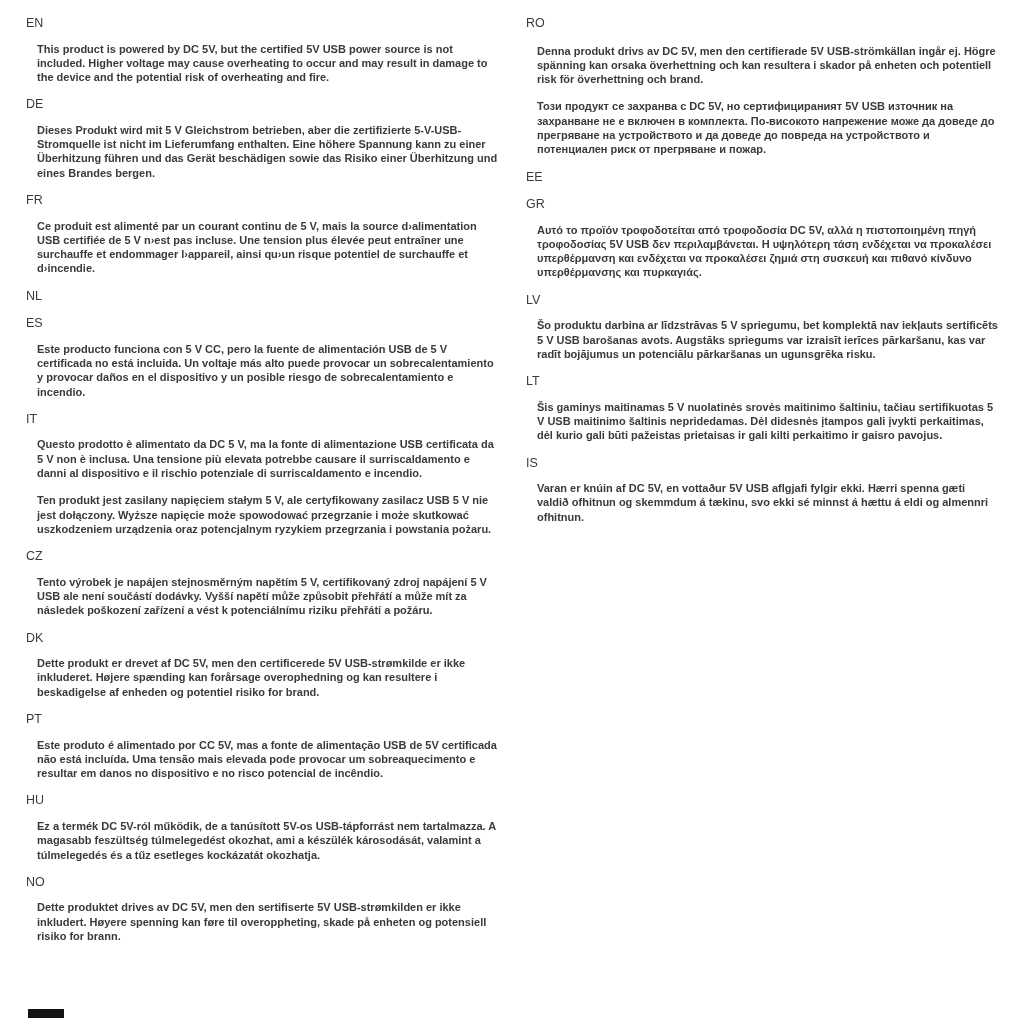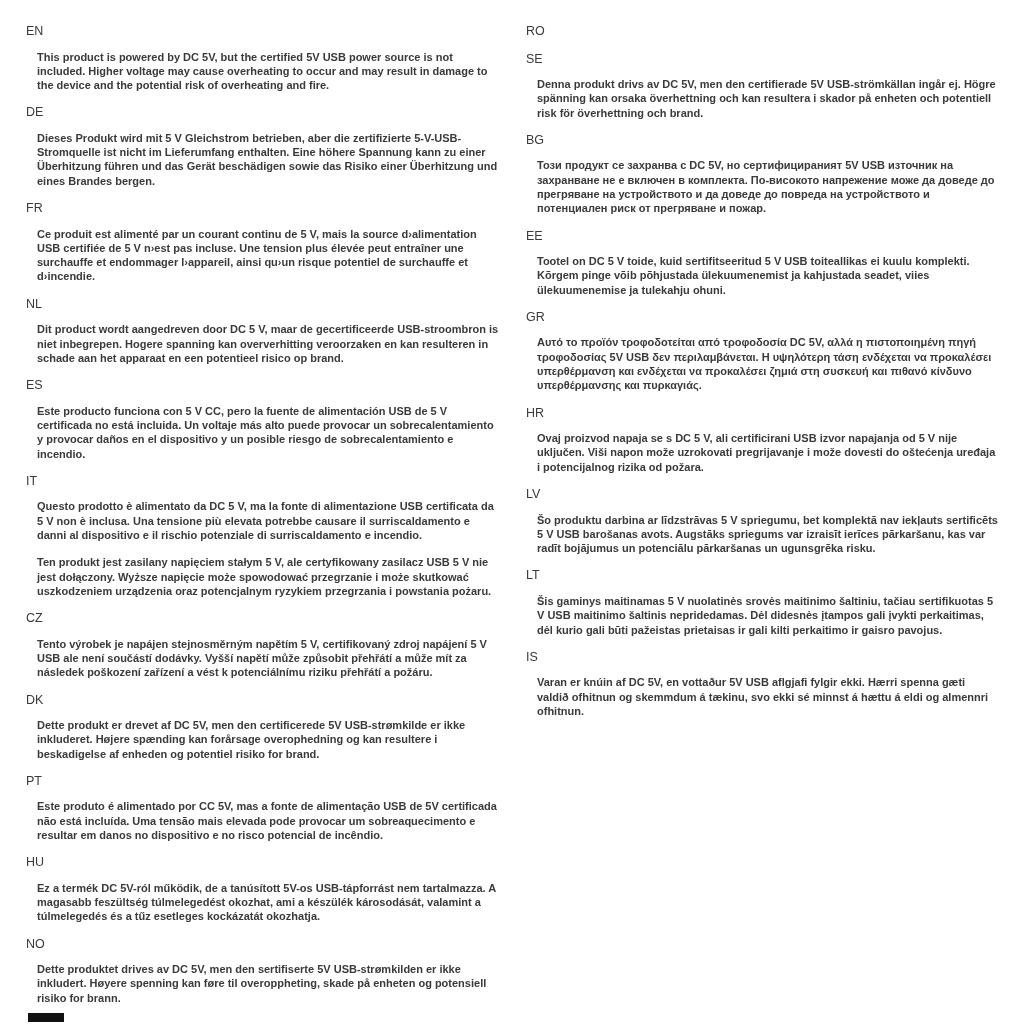--- a/index.html
+++ b/index.html
@@ -24,21 +24,21 @@
   .col {
     flex: 1;
     min-width: 0;
   }
   .section {
     margin-bottom: 13px;
   }
   .lang-code {
     font-size: 12.5px;
     line-height: 14.5px;
-    margin: 12px 0 1px 0;
+    margin: 4px 0 1px 0;
   }
   .lang-text {
     font-size: 11px;
     line-height: 14.3px;
     margin: 11px;
     font-weight: bold;
   }
   .page-mark {
     position: absolute;
     left: 28px;
@@ -61,21 +61,20 @@
     <div class="section">
       <p class="lang-code">DE</p>
       <p class="lang-text">Dieses Produkt wird mit 5 V Gleichstrom betrieben, aber die zertifizierte 5-V-USB-Stromquelle ist nicht im Lieferumfang enthalten. Eine höhere Spannung kann zu einer Überhitzung führen und das Gerät beschädigen sowie das Risiko einer Überhitzung und eines Brandes bergen.</p>
     </div>
     <div class="section">
       <p class="lang-code">FR</p>
       <p class="lang-text">Ce produit est alimenté par un courant continu de 5 V, mais la source d›alimentation USB certifiée de 5 V n›est pas incluse. Une tension plus élevée peut entraîner une surchauffe et endommager l›appareil, ainsi qu›un risque potentiel de surchauffe et d›incendie.</p>
     </div>
     <div class="section">
       <p class="lang-code">NL</p>
-      <p class="lang-text">Dit product wordt aangedreven door DC 5 V, maar de gecertificeerde USB-stroombron is niet inbegrepen. Hogere spanning kan oververhitting veroorzaken en kan resulteren in schade aan het apparaat en een potentieel risico op brand.</p>
     </div>
     <div class="section">
       <p class="lang-code">ES</p>
       <p class="lang-text">Este producto funciona con 5 V CC, pero la fuente de alimentación USB de 5 V certificada no está incluida. Un voltaje más alto puede provocar un sobrecalentamiento y provocar daños en el dispositivo y un posible riesgo de sobrecalentamiento e incendio.</p>
     </div>
     <div class="section">
       <p class="lang-code">IT</p>
       <p class="lang-text">Questo prodotto è alimentato da DC 5 V, ma la fonte di alimentazione USB certificata da 5 V non è inclusa. Una tensione più elevata potrebbe causare il surriscaldamento e danni al dispositivo e il rischio potenziale di surriscaldamento e incendio.</p>
     </div>
     <div class="section">
@@ -101,38 +100,31 @@
       <p class="lang-code">NO</p>
       <p class="lang-text">Dette produktet drives av DC 5V, men den sertifiserte 5V USB-strømkilden er ikke inkludert. Høyere spenning kan føre til overoppheting, skade på enheten og potensiell risiko for brann.</p>
     </div>
   </div>
 
   <div class="col">
     <div class="section">
       <p class="lang-code">RO</p>
     </div>
     <div class="section">
-      <p class="lang-code">SE</p>
       <p class="lang-text">Denna produkt drivs av DC 5V, men den certifierade 5V USB-strömkällan ingår ej. Högre spänning kan orsaka överhettning och kan resultera i skador på enheten och potentiell risk för överhettning och brand.</p>
     </div>
     <div class="section">
-      <p class="lang-code">BG</p>
       <p class="lang-text">Този продукт се захранва с DC 5V, но сертифицираният 5V USB източник на захранване не е включен в комплекта. По-високото напрежение може да доведе до прегряване на устройството и да доведе до повреда на устройството и потенциален риск от прегряване и пожар.</p>
     </div>
     <div class="section">
       <p class="lang-code">EE</p>
-      <p class="lang-text">Tootel on DC 5 V toide, kuid sertifitseeritud 5 V USB toiteallikas ei kuulu komplekti. Kõrgem pinge võib põhjustada ülekuumenemist ja kahjustada seadet, viies ülekuumenemise ja tulekahju ohuni.</p>
     </div>
     <div class="section">
       <p class="lang-code">GR</p>
       <p class="lang-text">Αυτό το προϊόν τροφοδοτείται από τροφοδοσία DC 5V, αλλά η πιστοποιημένη πηγή τροφοδοσίας 5V USB δεν περιλαμβάνεται. Η υψηλότερη τάση ενδέχεται να προκαλέσει υπερθέρμανση και ενδέχεται να προκαλέσει ζημιά στη συσκευή και πιθανό κίνδυνο υπερθέρμανσης και πυρκαγιάς.</p>
-    </div>
-    <div class="section">
-      <p class="lang-code">HR</p>
-      <p class="lang-text">Ovaj proizvod napaja se s DC 5 V, ali certificirani USB izvor napajanja od 5 V nije uključen. Viši napon može uzrokovati pregrijavanje i može dovesti do oštećenja uređaja i potencijalnog rizika od požara.</p>
     </div>
     <div class="section">
       <p class="lang-code">LV</p>
       <p class="lang-text">Šo produktu darbina ar līdzstrāvas 5 V spriegumu, bet komplektā nav iekļauts sertificēts 5 V USB barošanas avots. Augstāks spriegums var izraisīt ierīces pārkaršanu, kas var radīt bojājumus un potenciālu pārkaršanas un ugunsgrēka risku.</p>
     </div>
     <div class="section">
       <p class="lang-code">LT</p>
       <p class="lang-text">Šis gaminys maitinamas 5 V nuolatinės srovės maitinimo šaltiniu, tačiau sertifikuotas 5 V USB maitinimo šaltinis nepridedamas. Dėl didesnės įtampos gali įvykti perkaitimas, dėl kurio gali būti pažeistas prietaisas ir gali kilti perkaitimo ir gaisro pavojus.</p>
     </div>
     <div class="section">

